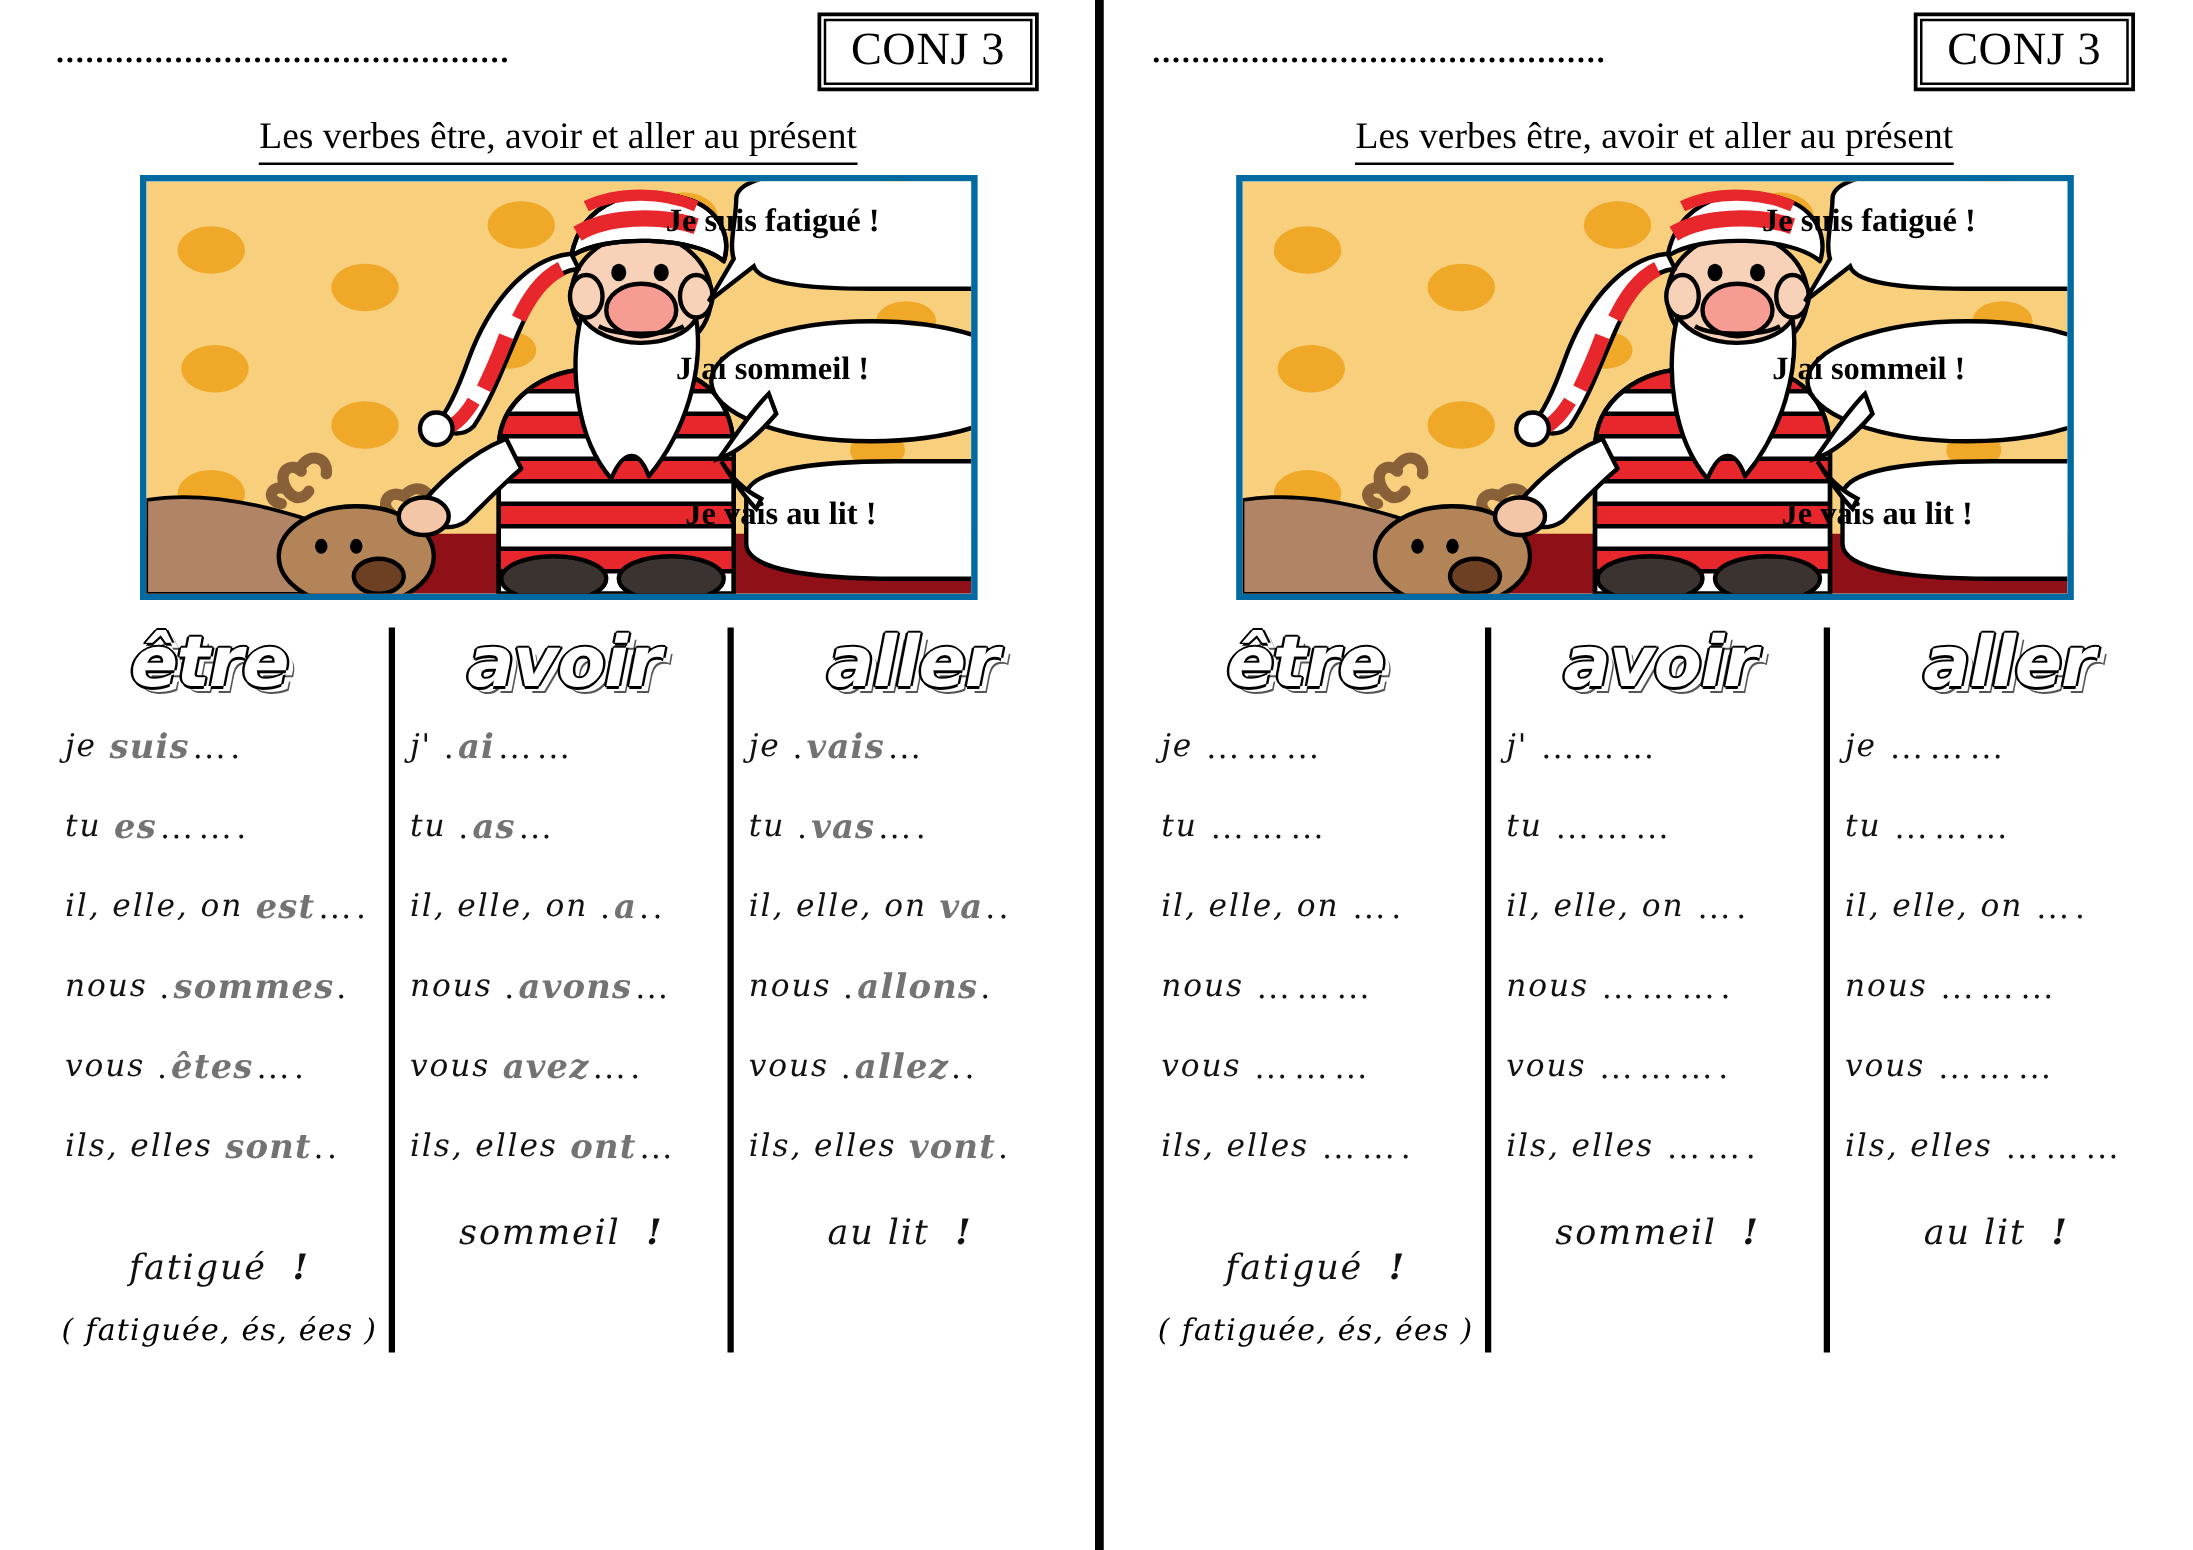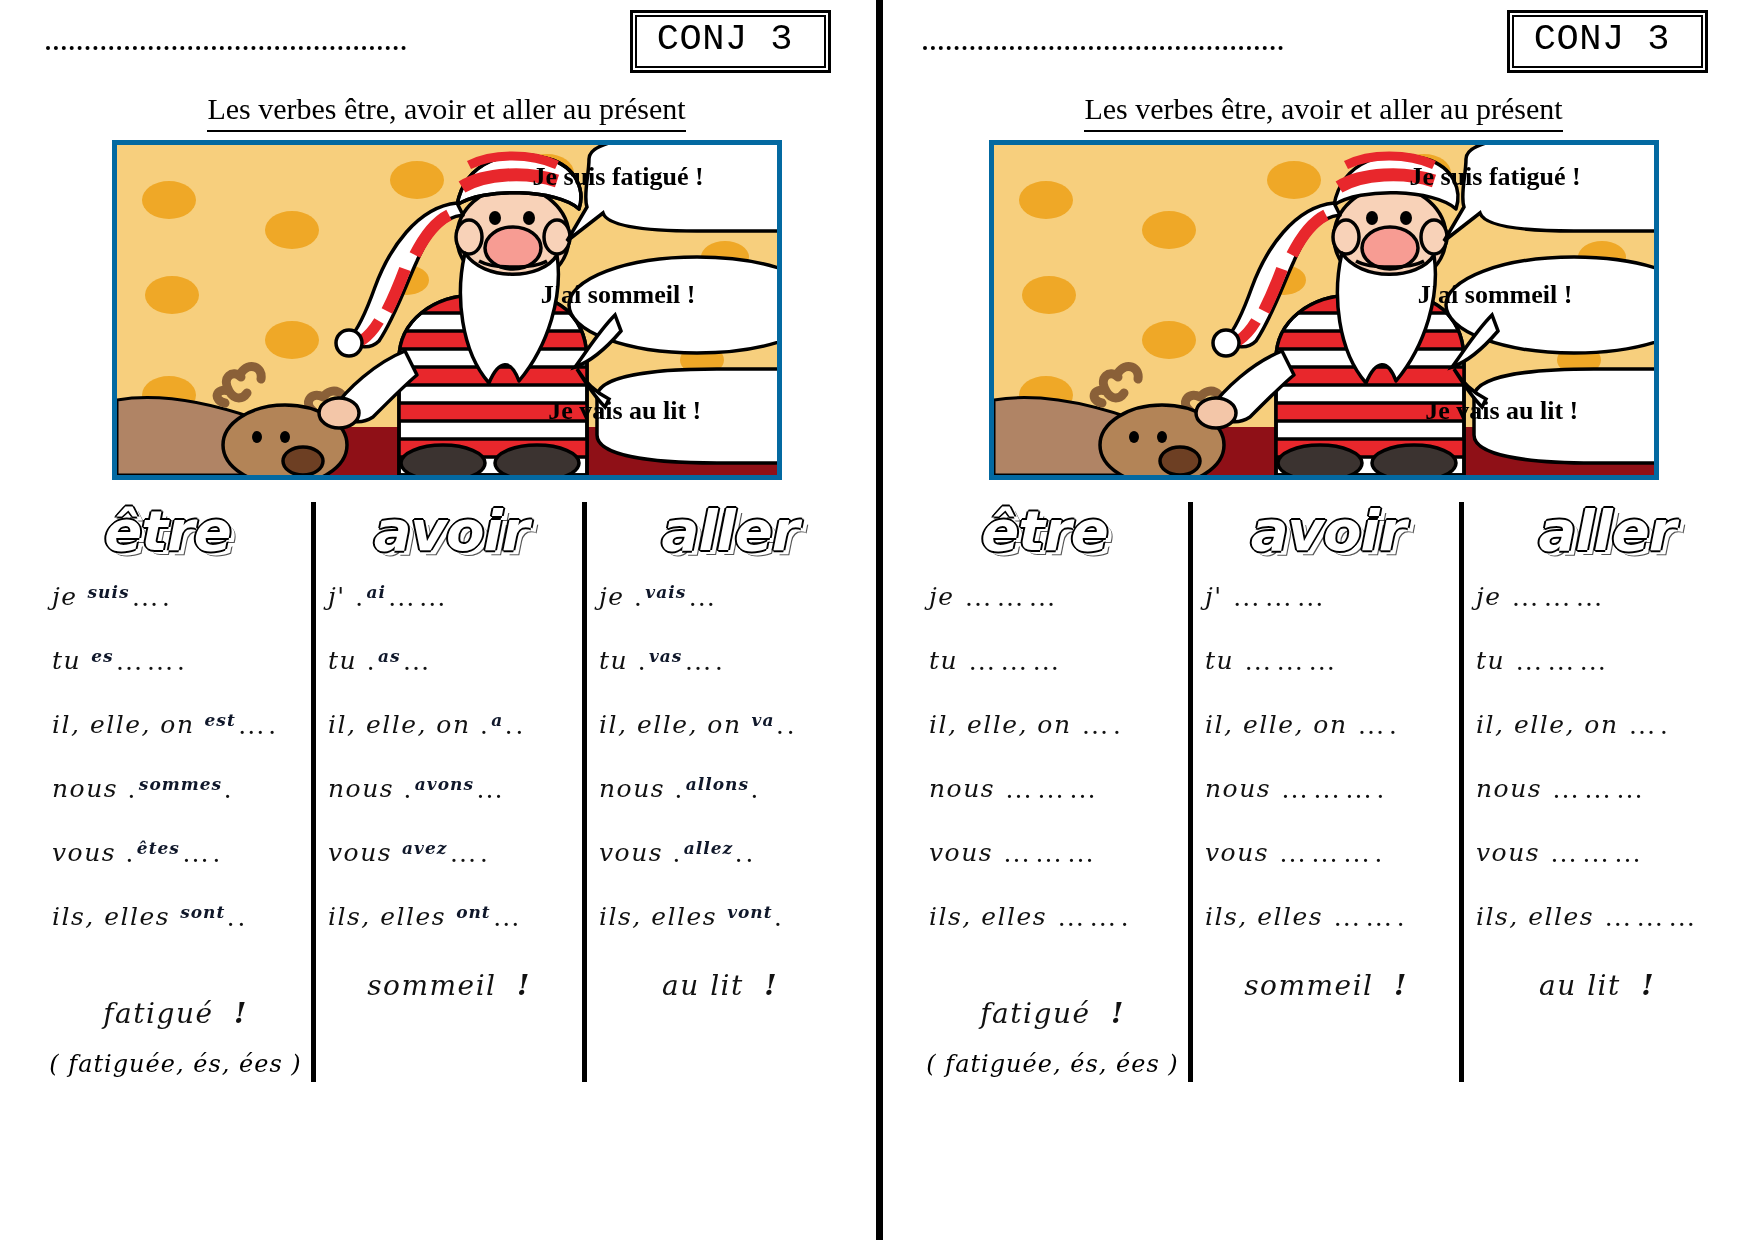--- a/index.html
+++ b/index.html
@@ -45,25 +45,25 @@
   }
   .conjbox{
     position:absolute;
     right:22px;top:10px;
     border:3px solid #000;
     padding:2px;
     background:#fff;
   }
   .conjbox .inner{
     border:2px solid #000;
-    padding:2px 31px 6px 20px;
+    padding:2px 20px 6px 20px;
     font-size:37px;
     line-height:1.12;
     letter-spacing:0.5px;
-    font-family:Liberation Mono, monospace;
+    font-family:Liberation Serif, serif;
     white-space:nowrap;
   }
 
   
   .title{
     text-align:center;
     font-size:30px;
     line-height:1;
     margin:2px 0 0 0;
     padding-bottom:2px;
@@ -138,22 +138,22 @@
     font-size:25px;
     letter-spacing:1.5px;
     color:#111;
     margin-right:10px;
   }
   .ans{
     position:relative;
     font-family:"DejaVu Serif", serif;
     font-style:italic;
     font-weight:bold;
-    font-size:17px;
-    color:#0f172a;
+    font-size:27px;
+    color:#737373;
     letter-spacing:1px;
     margin-right:2px;
   }
   .dots{
     color:#111;
     font-size:27px;
     letter-spacing:4px;
     font-family:"Liberation Serif", serif;
   }
   .blankdots{

